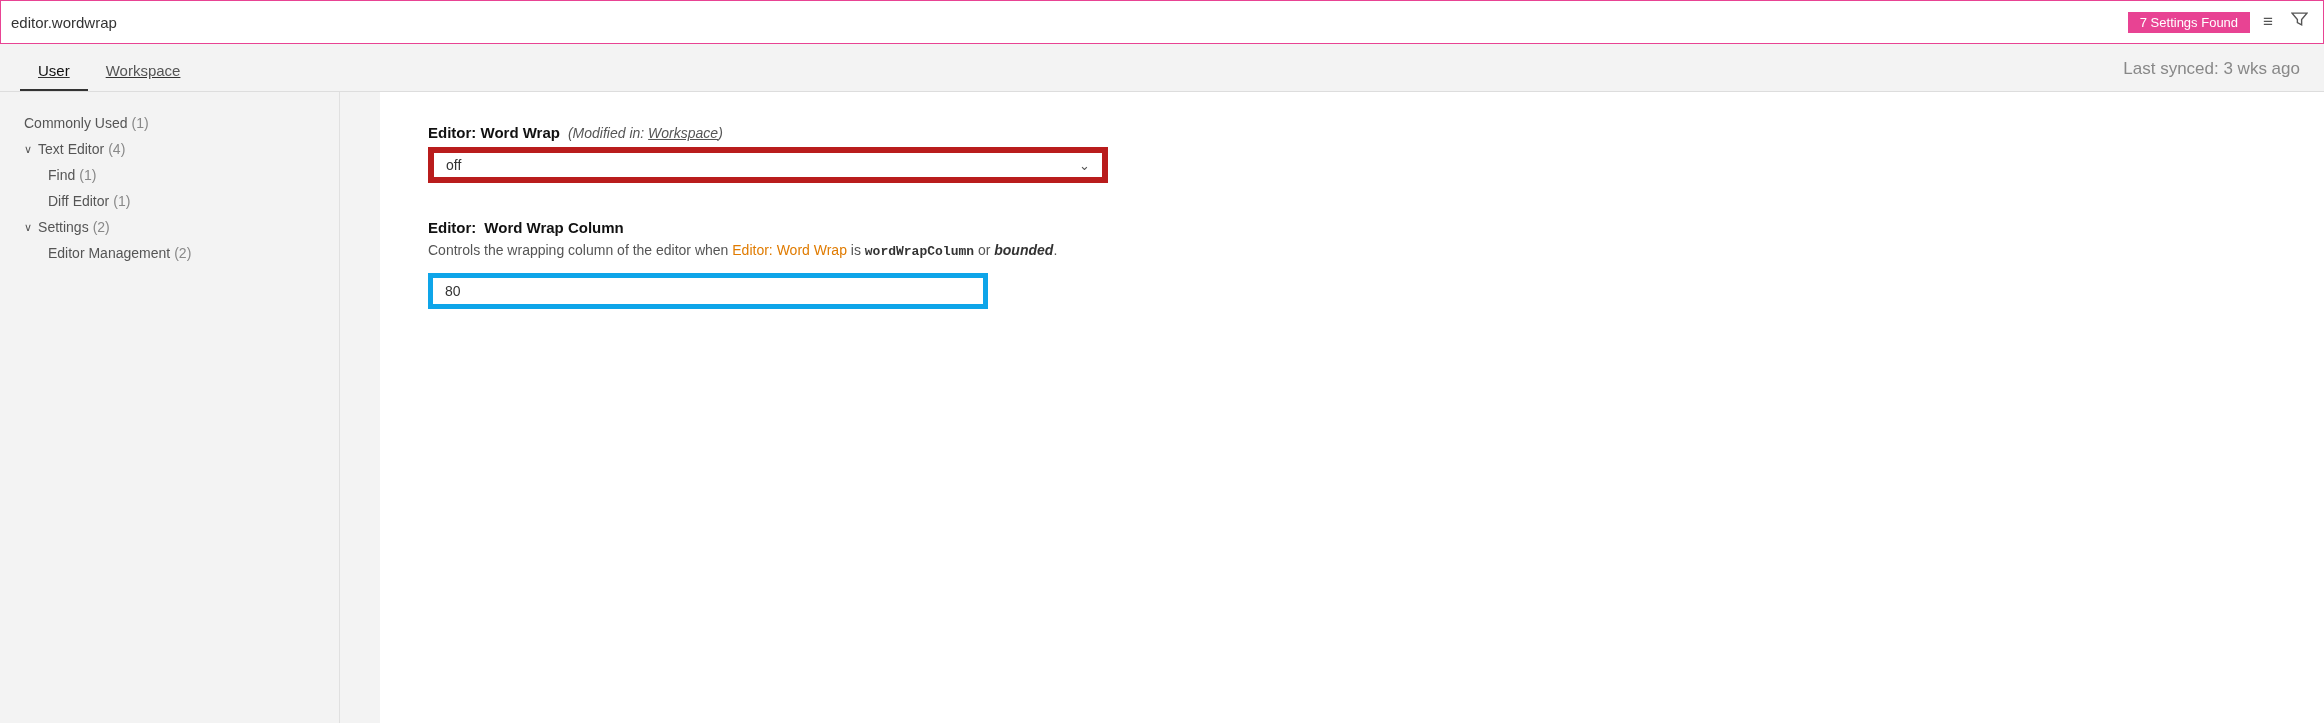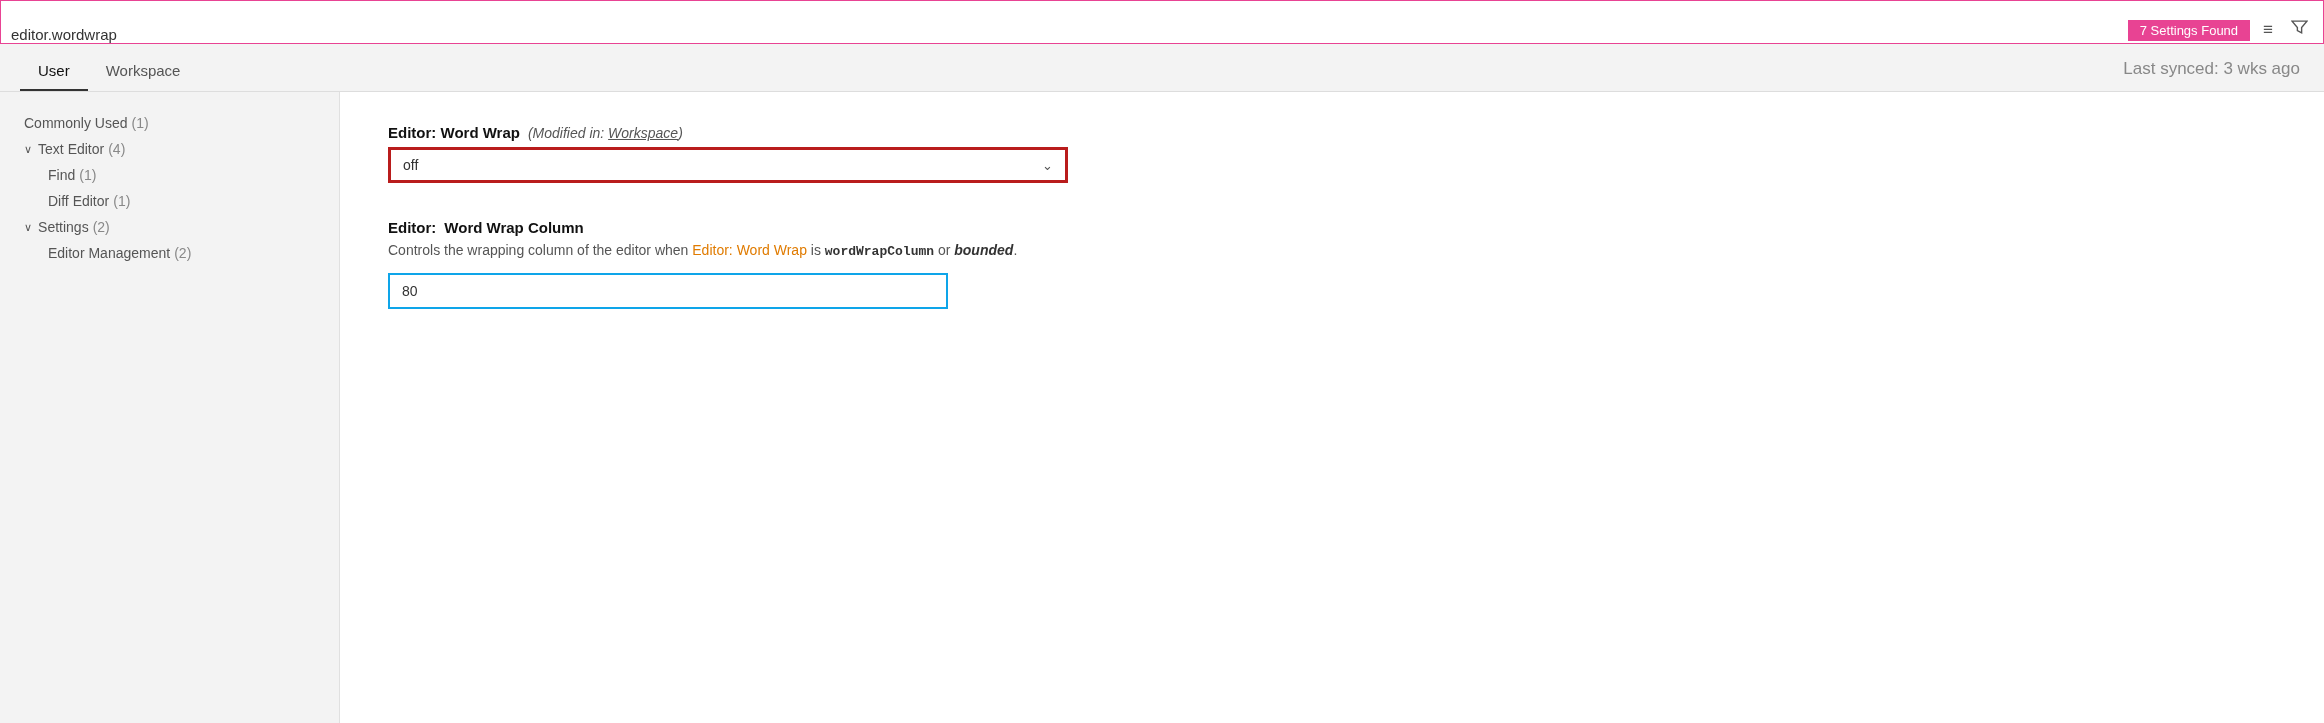--- a/index.html
+++ b/index.html
@@ -8,21 +8,21 @@
       background: #f3f3f3;
       color: #333;
       font-size: 14px;
       width: 2324px;
       min-height: 723px;
     }
 
     
     .search-bar {
       display: flex;
-      align-items: flex-end;
+      align-items: center;
       background: #fff;
       border: 1.5px solid #e84393;
       height: 44px;
       padding: 0 10px;
       position: relative;
     }
     .search-input {
       flex: 1;
       border: none;
       outline: none;
@@ -61,20 +61,21 @@
       justify-content: space-between;
       padding: 0 0 0 20px;
       background: #f3f3f3;
       border-bottom: 1px solid #ddd;
       height: 48px;
     }
     .tabs-left {
       display: flex;
       gap: 0;
       height: 100%;
+      text-decoration: underline;
     }
     .tab {
       padding: 12px 18px 10px 18px;
       font-size: 15px;
       cursor: pointer;
       color: #555;
       border-bottom: 2px solid transparent;
       height: 100%;
       display: flex;
       align-items: flex-end;
@@ -87,20 +88,21 @@
     .sync-text {
       font-size: 17px;
       color: #888;
       padding: 0 24px 12px 0;
     }
 
     
     .main-layout {
       display: flex;
       height: calc(723px - 44px - 48px);
+      gap: 40px;
     }
 
     
     .sidebar {
       width: 340px;
       min-width: 340px;
       background: #f3f3f3;
       padding: 18px 0 0 24px;
       border-right: 1px solid #e0e0e0;
     }
@@ -173,42 +175,42 @@
     .setting-desc .bold-text {
       font-weight: 600;
       color: #333;
       font-style: italic;
     }
 
     
     .setting-select-wrap {
       display: inline-flex;
       align-items: center;
-      border: 3px solid #b91c1c;
+      border: 6px solid #b91c1c;
       background: #fff;
       width: 680px;
       height: 36px;
       padding: 0 12px;
       justify-content: space-between;
       cursor: pointer;
     }
     .setting-select-value {
       font-size: 14px;
       color: #333;
     }
     .dropdown-arrow {
       font-size: 13px;
       color: #555;
     }
 
     
     .setting-number-input {
       width: 560px;
       height: 36px;
-      border: 2px solid #0ea5e9;
+      border: 5px solid #0ea5e9;
       background: #fff;
       padding: 0 12px;
       font-size: 14px;
       color: #333;
       outline: none;
     }
   </style>
 </head>
 <body>
 

